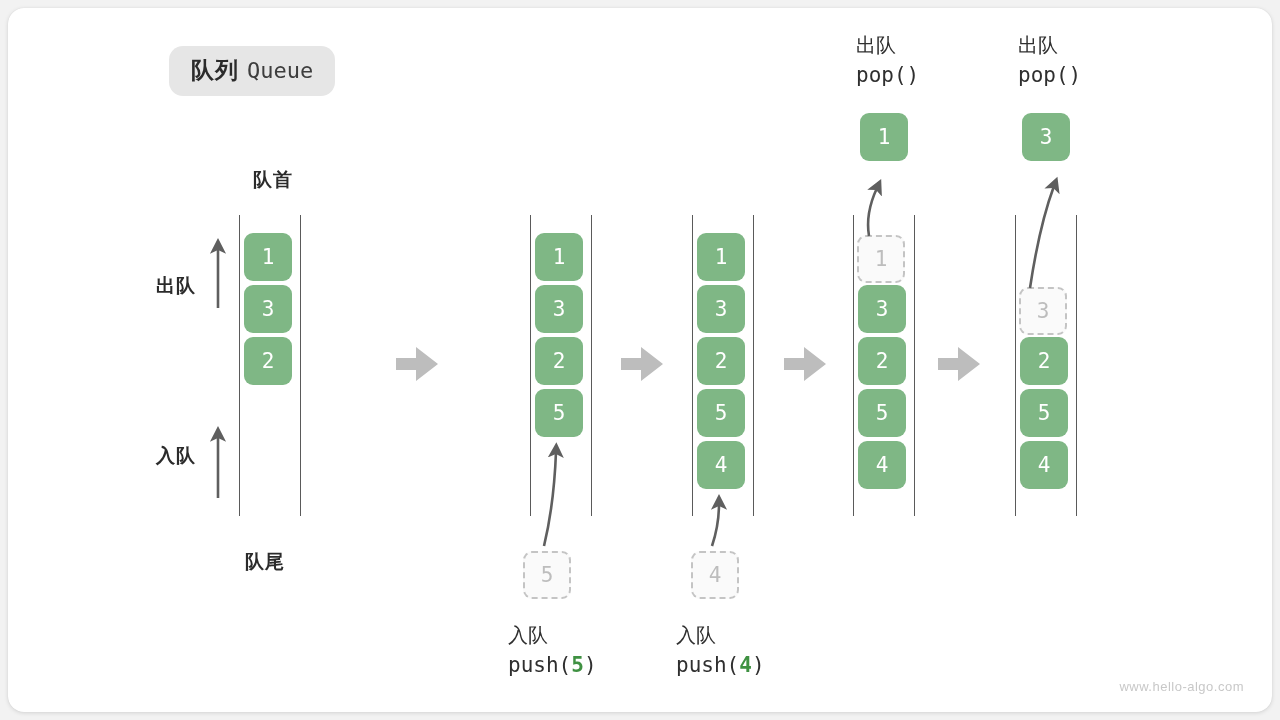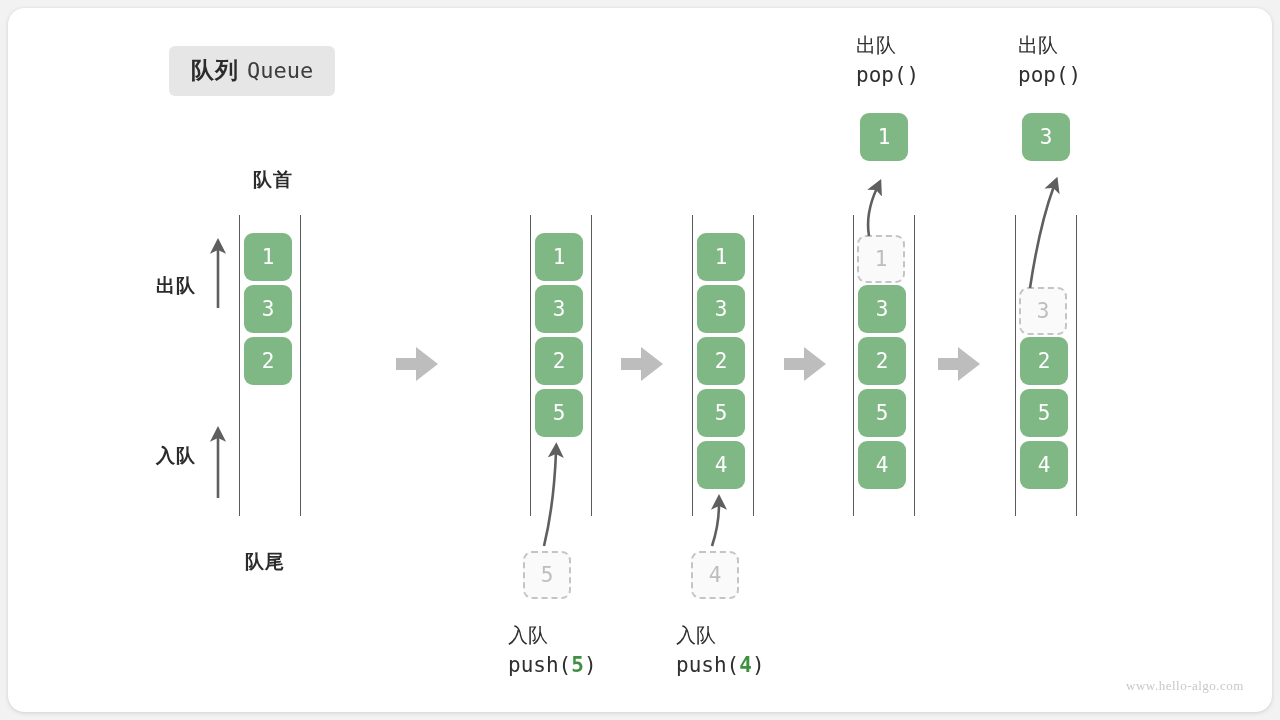--- a/index.html
+++ b/index.html
@@ -30,21 +30,21 @@
     width: 1264px;
     height: 704px;
   }
 
   
   .title-badge {
     position: absolute;
     left: 161px;
     top: 38px;
     background: #e6e6e6;
-    border-radius: 6px;
+    border-radius: 14px;
     padding: 13px 22px 14px 22px;
     white-space: nowrap;
     line-height: 1;
   }
   .title-cn {
     font-size: 23px;
     font-weight: bold;
     color: #2b2b2b;
     letter-spacing: 1px;
   }
@@ -120,21 +120,21 @@
     width: 1264px;
     height: 704px;
     pointer-events: none;
   }
 
   
   .watermark {
     position: absolute;
     right: 28px;
     bottom: 18px;
-    font-family: Liberation Serif, serif;
+    font-family: Liberation Sans, sans-serif;
     font-size: 13px;
     color: #c8c8c8;
     letter-spacing: 0.5px;
   }
 </style>
 </head>
 <body>
 
 <div class="card">
   <div class="stage">

